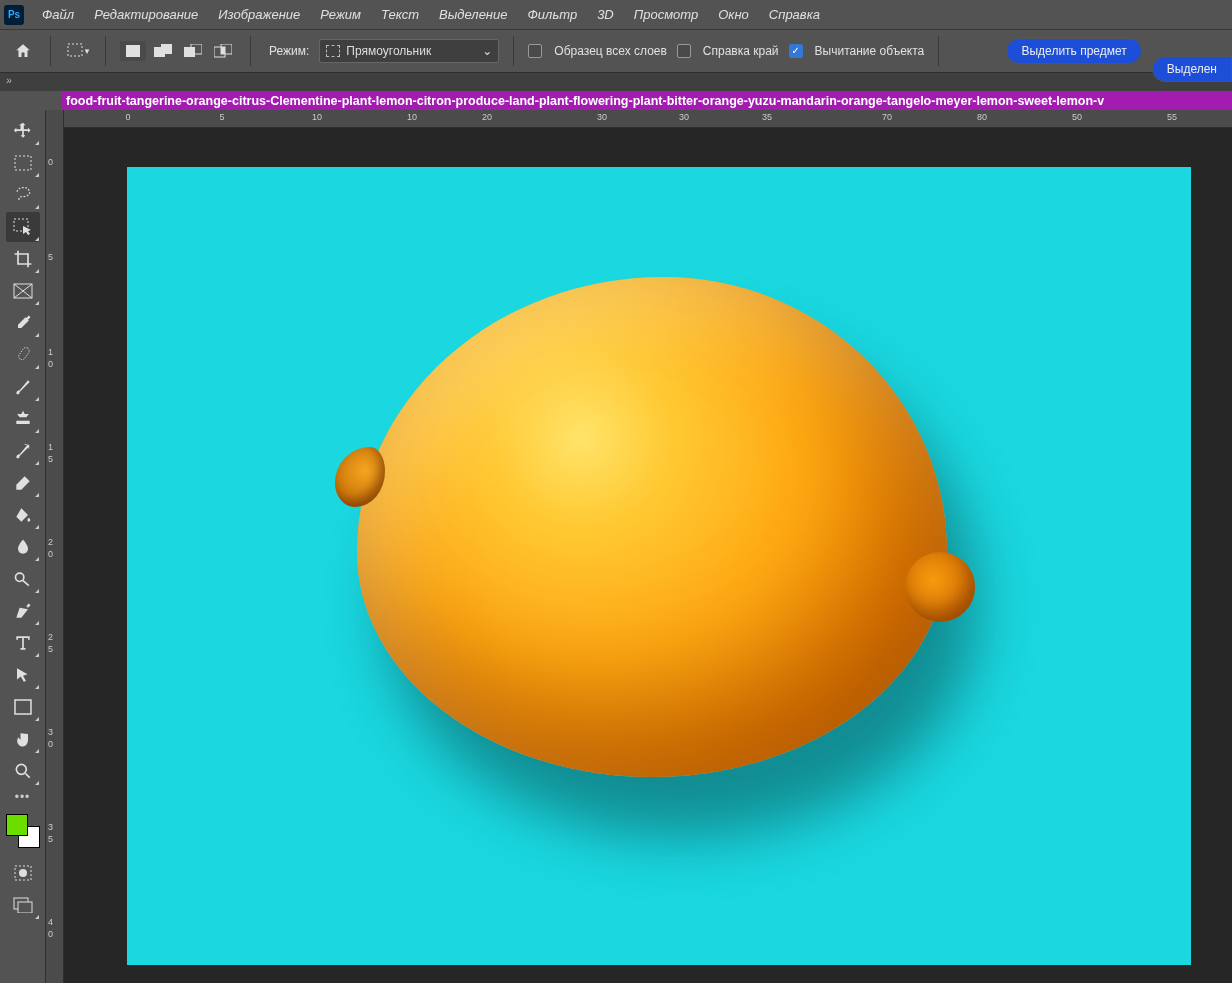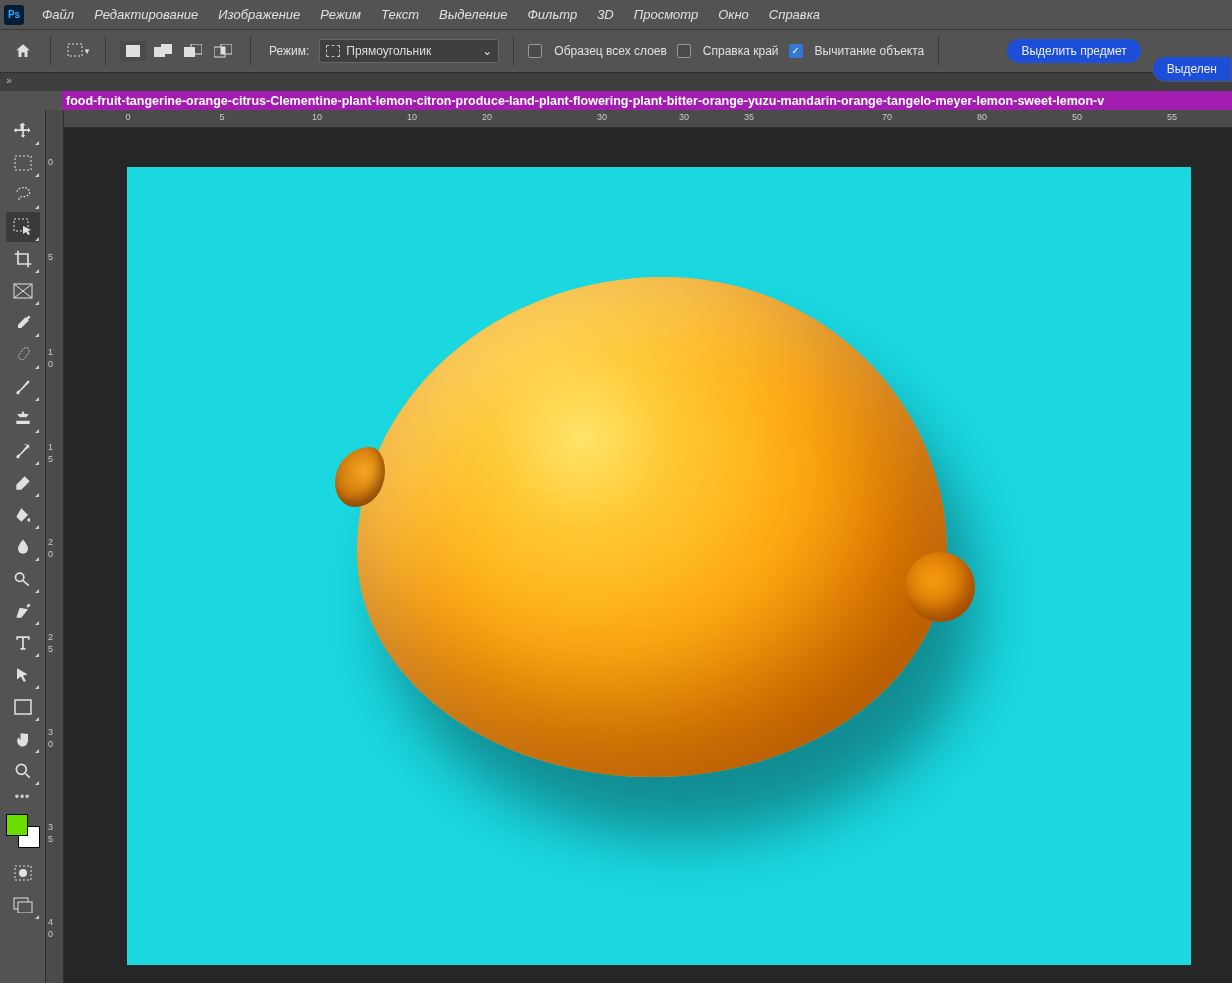--- a/index.html
+++ b/index.html
@@ -289,21 +289,21 @@
 
 <div class="corner"></div>
 <div class="hruler" id="hruler">
     <div class="tick" style="left: 64px;">0</div>
     <div class="tick" style="left: 158px;">5</div>
     <div class="tick" style="left: 253px;">10</div>
     <div class="tick" style="left: 348px;">10</div>
     <div class="tick" style="left: 423px;">20</div>
     <div class="tick" style="left: 538px;">30</div>
     <div class="tick" style="left: 620px;">30</div>
-    <div class="tick" style="left: 685px;">35</div>
+    <div class="tick" style="left: 703px;">35</div>
     <div class="tick" style="left: 823px;">70</div>
     <div class="tick" style="left: 918px;">80</div>
     <div class="tick" style="left: 1013px;">50</div>
     <div class="tick" style="left: 1108px;">55</div>
   </div>
 <div class="vruler" id="vruler">
     <div class="tick" style="top: 52px;">0</div>
     <div class="tick" style="top: 147px;">5</div>
     <div class="tick" style="top: 242px;">1</div>
     <div class="tick" style="top: 254px;">0</div>

